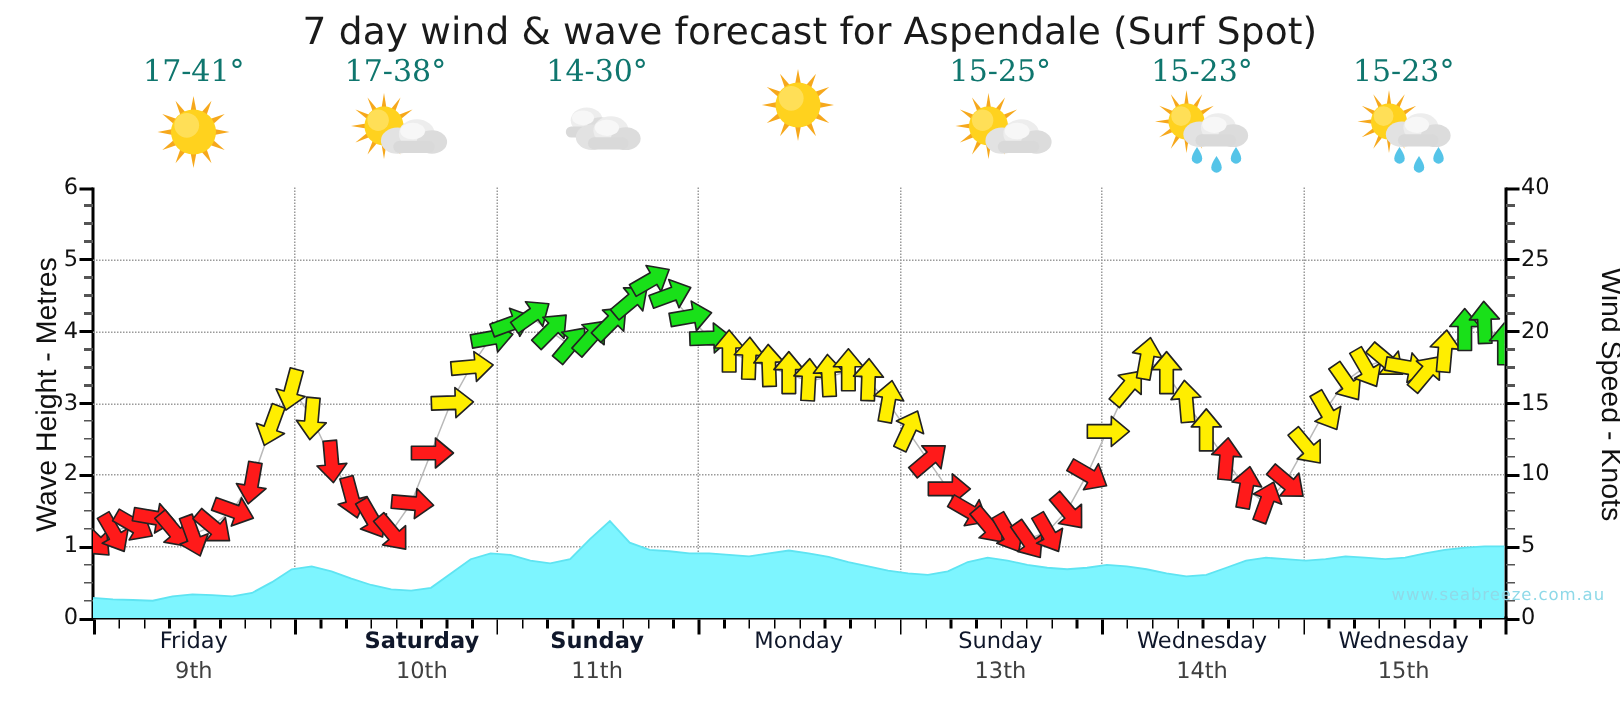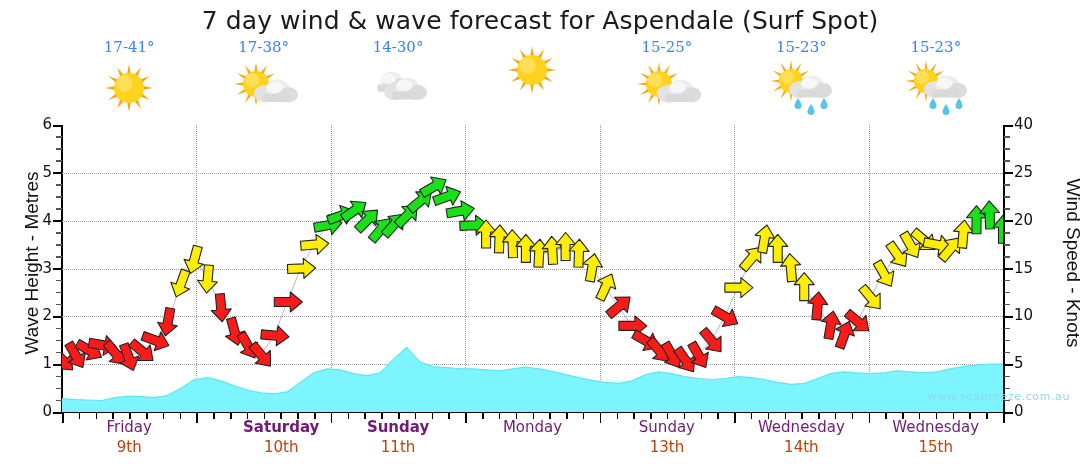--- a/index.html
+++ b/index.html
@@ -26,21 +26,21 @@
     letter-spacing: .1px;
   }
 
   
   .day-headers { position: absolute; left: 62px; top: 38px; width: 941px; height: 85px; }
   .day-head {
     position: absolute; top: 0; height: 85px;
     text-align: center;
   }
   .day-temp {
-    font-size: 15px; color: #3b82f6;
+    font-size: 20px; color: #0f766e;
     font-family: "DejaVu Serif", serif;
     line-height: 18px;
     margin-top: 0px;
   }
   .wx-icon { width: 70px; height: 56px; margin: 4px auto 0; display:block; }
 
   
   .axis-title {
     position: absolute;
     font-size: 19px;
@@ -98,26 +98,26 @@
   
   .wave-svg { position: absolute; left: 0; top: 0; width: 941px; height: 287px; }
 
   
   .arrow-svg { position: absolute; left: 0; top: 0; width: 941px; height: 287px; pointer-events: none; }
 
   
   .day-foots { position: absolute; left: 62px; top: 418px; width: 941px; height: 50px; }
   .day-foot { position: absolute; top: 0; text-align: center; }
   .foot-name {
-    font-size: 15px; color: #701a75;
+    font-size: 15px; color: #0f172a;
     font-family: "DejaVu Sans", sans-serif; line-height: 19px;
   }
   .foot-name.weekend { font-weight: bold; }
   .foot-date {
-    font-size: 15px; color: #c2410c;
+    font-size: 15px; color: #404040;
     font-family: "DejaVu Sans", sans-serif; line-height: 20px;
   }
   .watermark {
     position: absolute; right: 10px; top: 390px;
     font-size: 11px; color: #8fd9e8;
     font-family: "DejaVu Sans", sans-serif;
     letter-spacing: .6px;
   }
 </style>
 </head>

